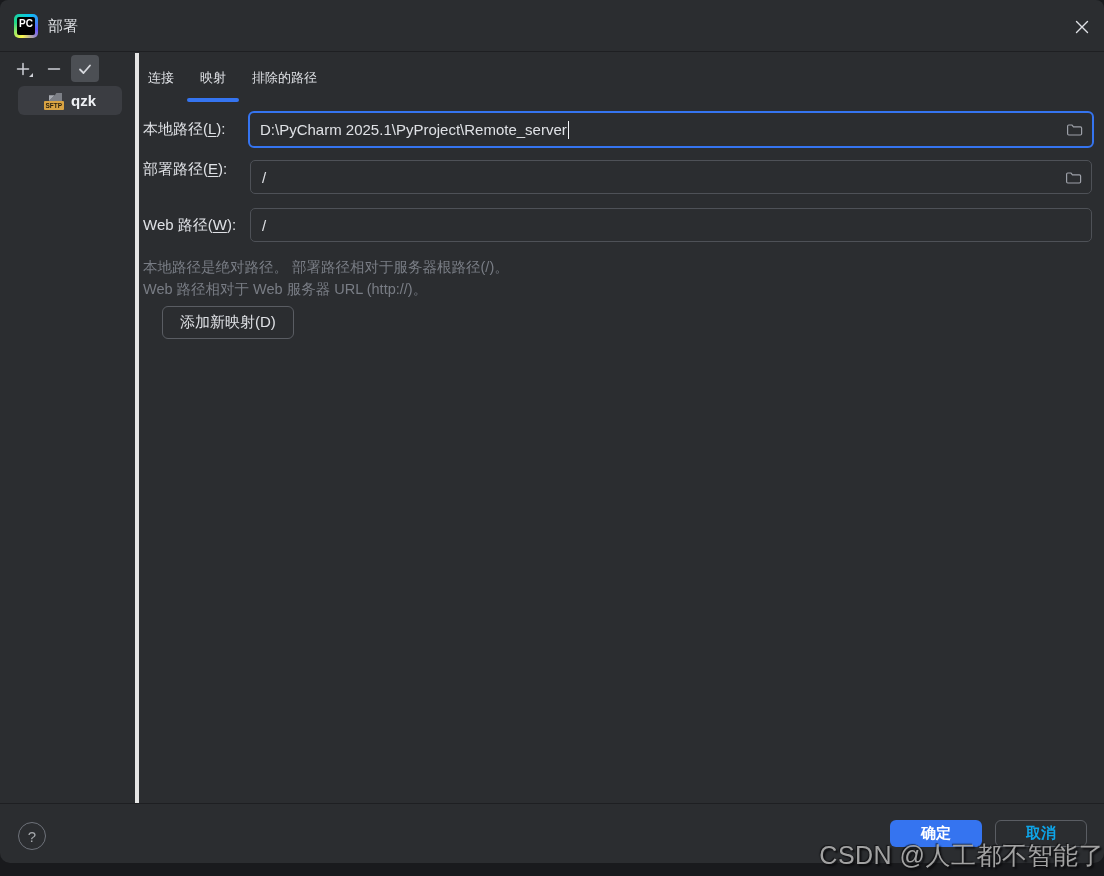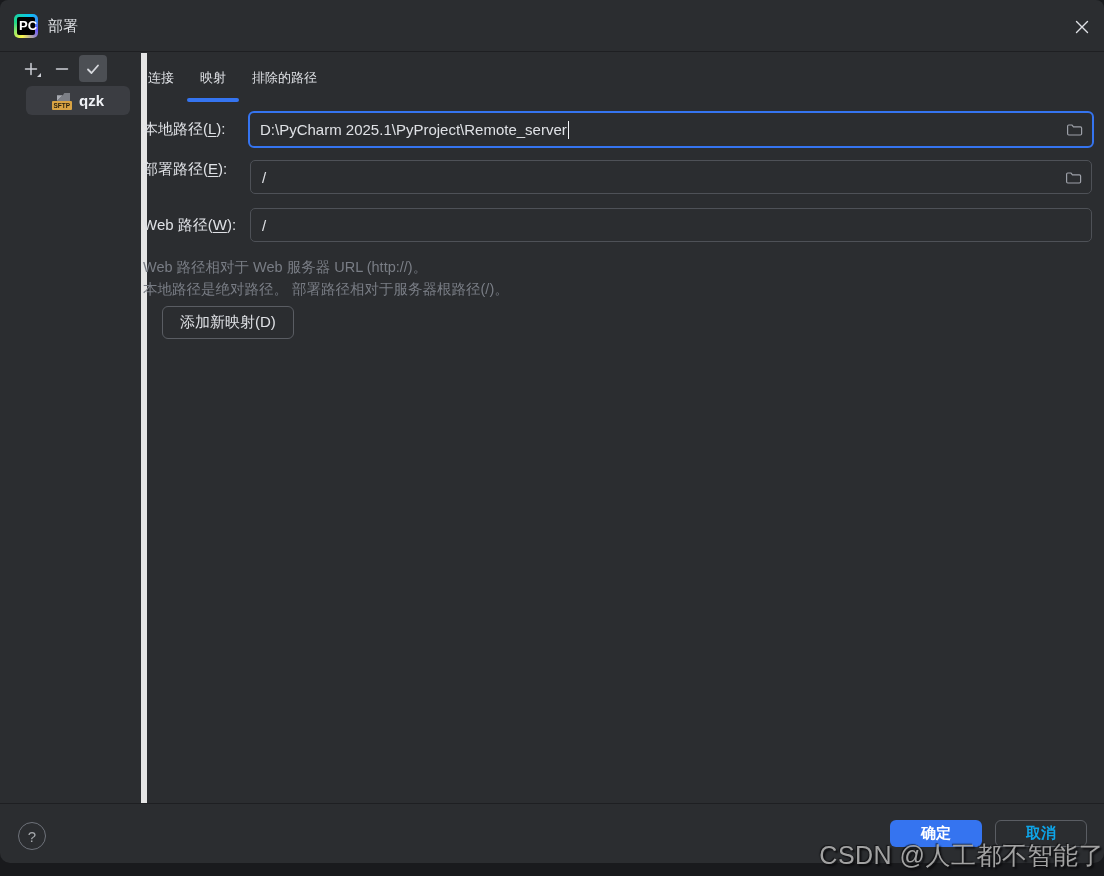--- a/index.html
+++ b/index.html
@@ -8,29 +8,29 @@
 
   .dialog { position: absolute; left: 0; top: 0; width: 1104px; height: 863px;
     background: #2b2d30; border-radius: 8px 8px 10px 10px; }
 
   
   .titlebar { position: absolute; left: 0; top: 0; right: 0; height: 52px;
     border-bottom: 1px solid #1e1f22; border-radius: 8px 8px 0 0; }
   .pc-logo { position: absolute; left: 14px; top: 14px; width: 24px; height: 24px;
     border-radius: 5px; background: conic-gradient(from 200deg, #fcf84a, #21d789, #07c3f2, #6b57ff, #fcf84a); }
   .pc-logo-inner { position: absolute; inset: 3px; background: #000; border-radius: 2px; }
-  .pc-logo-text { position: absolute; left: 2px; top: 1px; color: #fff; font-size: 13px; font-weight: bold; letter-spacing: 0; }
+  .pc-logo-text { position: absolute; left: 2px; top: 1px; color: #fff; font-size: 10px; font-weight: bold; letter-spacing: 0; }
   .window-title { position: absolute; left: 48px; top: 0; height: 69px; line-height: 52px;
     color: #dfe1e5; font-size: 15px; }
   .close-btn { position: absolute; right: 8px; top: 13px; width: 28px; height: 28px;
     display: flex; align-items: center; justify-content: center; border-radius: 4px; cursor: default; }
 
   
-  .sidebar { position: absolute; left: 12px; top: 53px; width: 135px; height: 750px;
-    border-right: 6px solid #e5e5e5; }
+  .sidebar { position: absolute; left: 4px; top: 53px; width: 135px; height: 750px;
+    border-right: 4px solid #e5e5e5; }
   .sb-toolbar { position: absolute; left: 5px; top: 2px; display: flex; gap: 3px; align-items: center; }
   .sb-btn { width: 28px; height: 27px; display: flex; align-items: center; justify-content: center;
     border-radius: 4px; position: relative; }
   .sb-btn.checked { background: #4c4f54; }
   .plus-corner { position: absolute; right: 4px; bottom: 5px; width: 0; height: 0;
     border-left: 4px solid transparent; border-bottom: 4px solid #ced0d6; }
   .server-item { position: absolute; left: 14px; top: 33px; width: 104px; height: 29px;
     background: #3b3d42; border-radius: 6px; display: flex; align-items: center; justify-content: center; gap: 7px; }
   .sftp-icon { position: relative; width: 20px; height: 18px; flex: 0 0 auto; }
   .sftp-shape { position: absolute; left: 5px; top: 1px; width: 13px; height: 9px;
@@ -177,22 +177,22 @@
   </div>
 
   <div class="field-label lb-web">
     <span>Web 路径(</span><span class="mnemonic">W</span><span>):</span>
   </div>
   <div class="textbox tb-web">
     <span>/</span>
   </div>
 
   <div class="help-text">
+    <div>本地路径是绝对路径。 部署路径相对于服务器根路径(/)。</div>
     <div>Web 路径相对于 Web 服务器 URL (http://)。</div>
-    <div>本地路径是绝对路径。 部署路径相对于服务器根路径(/)。</div>
   </div>
 
   <button class="add-mapping-btn">添加新映射(D)</button>
 
   <div class="footer">
     <div class="help-circle">
       <span>?</span>
     </div>
     <button class="btn btn-ok">确定</button>
     <button class="btn btn-cancel">取消</button>

